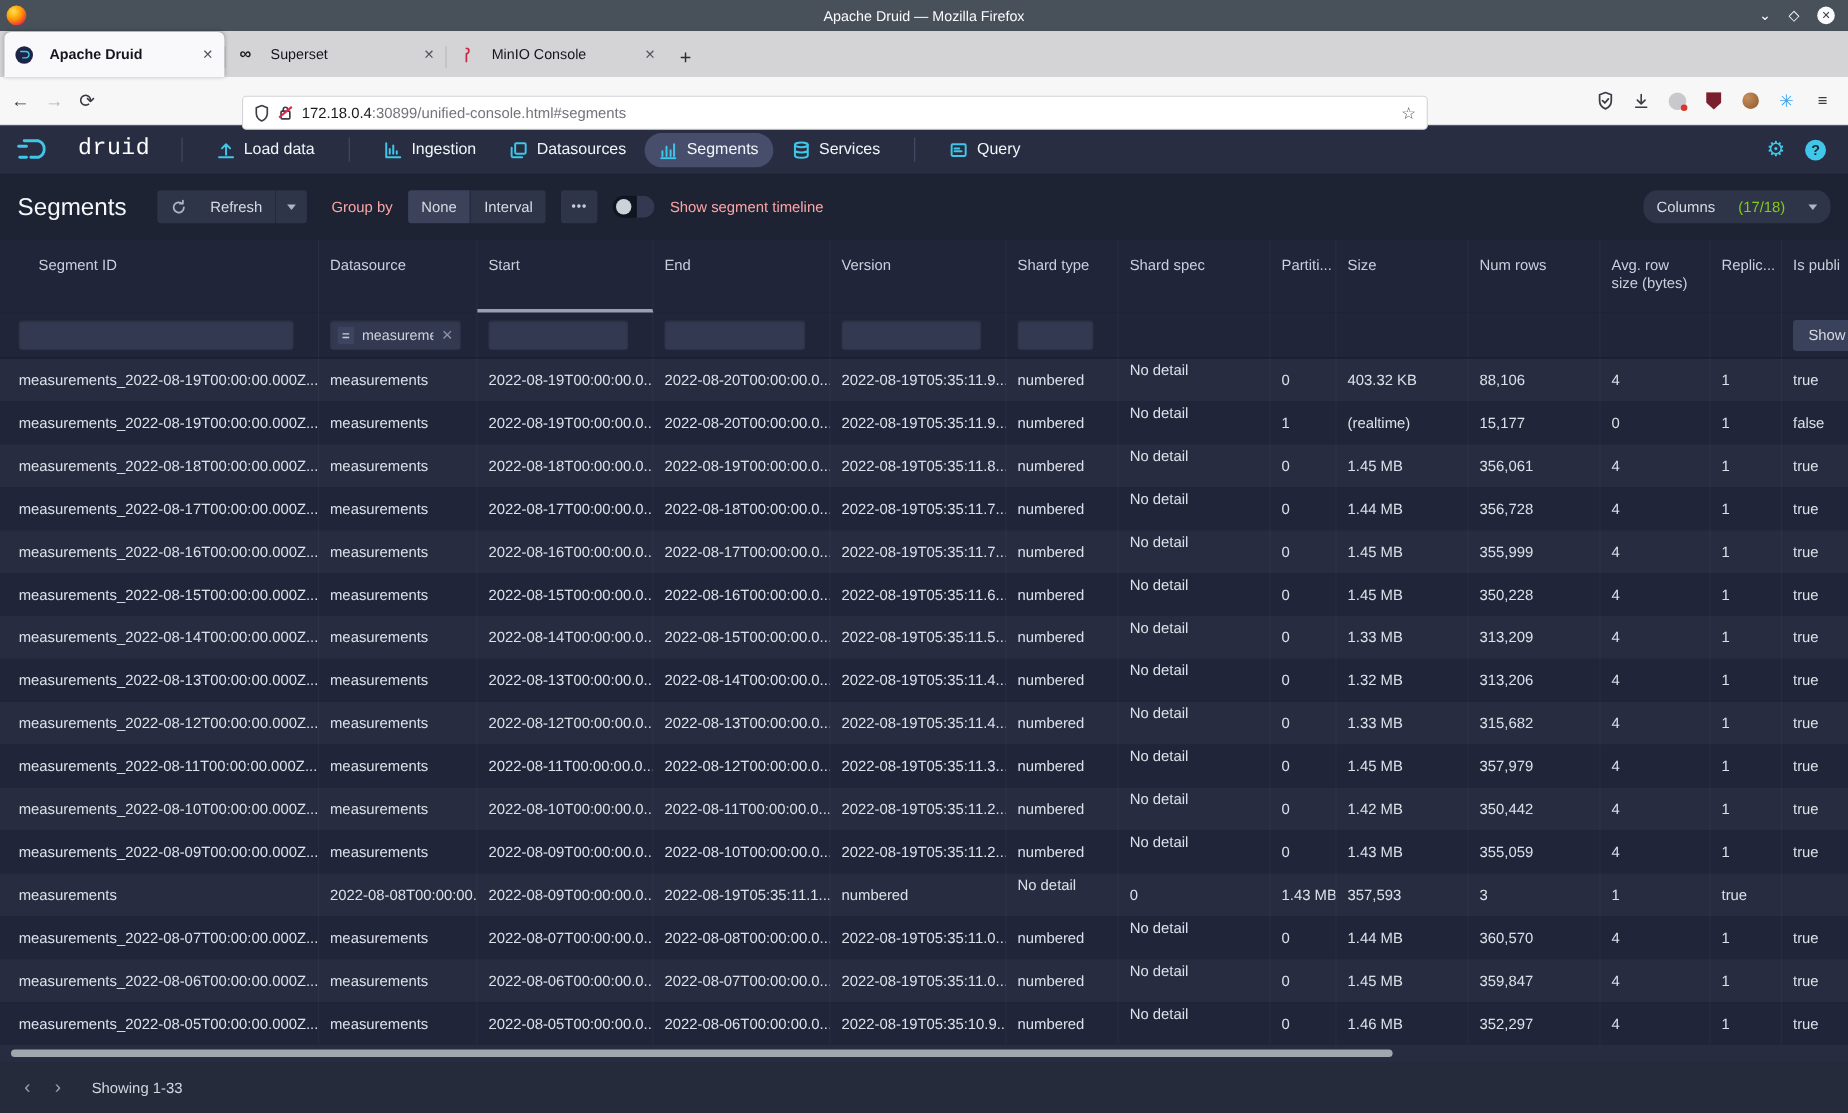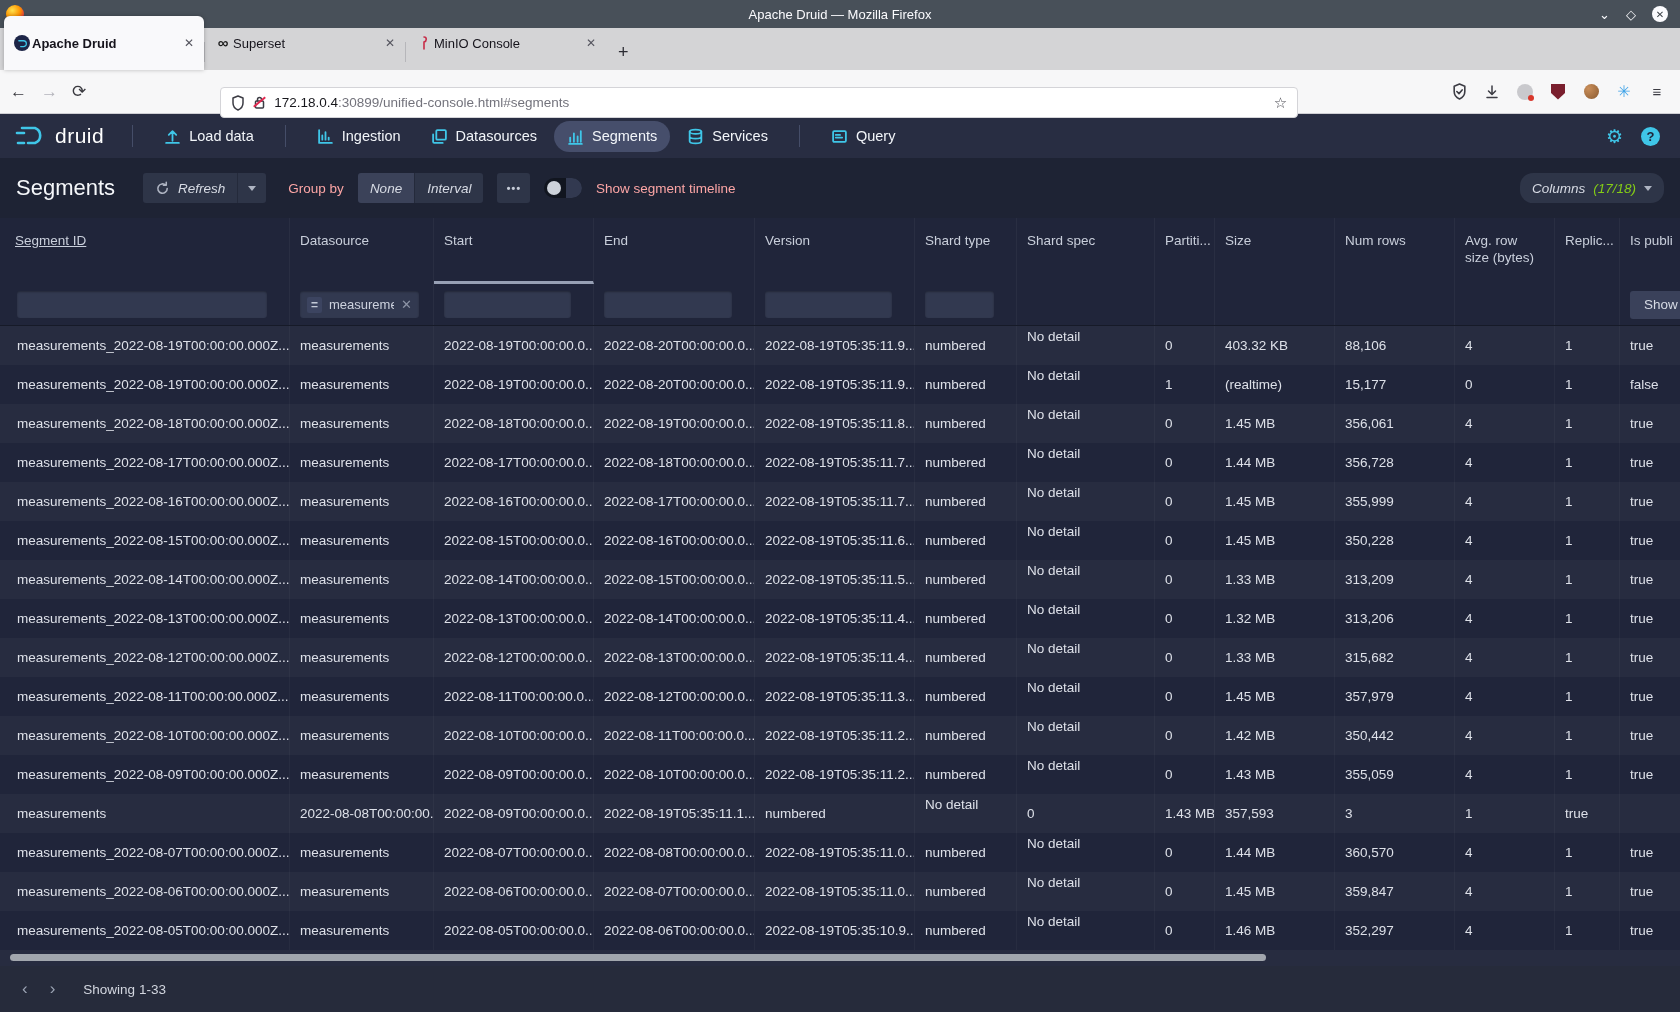--- a/index.html
+++ b/index.html
@@ -11,21 +11,21 @@
   .ff-logo { width:18px; height:18px; margin-left:6px; border-radius:50%;
     background:radial-gradient(circle at 35% 30%, #ffe14d 0%, #ff9500 45%, #e22850 80%, #b5007f 100%); }
   .win-title { position:absolute; left:0; right:0; text-align:center; color:#fbfbfe; font-size:13px; }
   .win-controls { margin-left:auto; display:flex; gap:16px; padding-right:12px; color:#fbfbfe; align-items:center; z-index:2;}
   .wc { font-size:13px; cursor:default; }
   .wc-close { width:16px; height:16px; background:#fbfbfe; color:#3a4047; border-radius:50%;
     display:flex; align-items:center; justify-content:center; font-size:10px; font-weight:bold; }
 
   
   .tabbar { height:42px; background:#d4d4d6; display:flex; align-items:flex-end; padding:0 4px; }
-  .tab { height:54px; display:flex; align-items:center; gap:2px; padding:0 10px; width:200px;
+  .tab { height:41px; display:flex; align-items:center; gap:15px; padding:0 10px; width:200px;
     font-size:13px; color:#16141c; position:relative; }
   .tab.active { background:#f9f9fb; border-radius:6px 6px 0 0; box-shadow:0 0 4px rgba(0,0,0,.25); font-weight:700; }
   .tab .close { margin-left:auto; color:#55555f; font-size:12px; }
   .favicon { width:16px; height:16px; flex:0 0 16px; display:flex; align-items:center; justify-content:center; }
   .fav-druid { background:#1d2547; border-radius:50%; }
   .fav-druid svg { display:block; }
   .fav-superset { color:#1a1a1a; font-weight:bold; font-size:15px; line-height:16px; }
   .newtab { font-size:18px; color:#2b2b33; padding:0 12px; align-self:center; margin-top:6px;}
   .tab-sep { width:1px; height:20px; background:#b6b6ba; align-self:center; margin-top:6px; }
 
@@ -41,56 +41,56 @@
   .tool-icons { display:flex; align-items:center; gap:15px; margin-left:auto; padding-right:4px;}
   .ticon { width:18px; height:18px; display:flex; align-items:center; justify-content:center; font-size:15px; color:#3c3c44; }
   .shield-shape { width:14px; height:16px; background:#7a1f2e; clip-path:polygon(0 0,100% 0,100% 60%,50% 100%,0 60%); }
   .cookie { width:15px; height:15px; border-radius:50%; background:radial-gradient(circle at 30% 30%, #c98e5a, #8a5a30);}
   .ext-circle { width:16px; height:16px; border-radius:50%; background:#c9c9cd; position:relative;}
   .ext-circle:after{ content:""; position:absolute; right:-1px; bottom:-1px; width:6px; height:6px; border-radius:50%; background:#d8372c;}
   .asterisk { color:#3fa3e8; font-size:16px; font-weight:bold; }
 
   
   .druidnav { height:44px; background:#282d42; display:flex; align-items:center; padding:0 14px; gap:4px; }
-  .brand { display:flex; align-items:flex-start; gap:7px; margin-right:10px; }
+  .brand { display:flex; align-items:flex-start; gap:23px; margin-right:10px;font-family:Liberation Mono, monospace; }
   .brand-text { color:#ffffff; font-size:21px; font-weight:500; letter-spacing:.5px; }
   .nav-sep { width:1px; height:22px; background:#454d68; margin:0 14px; }
   .nav-item { display:flex; align-items:center; gap:8px; color:#f2f5f9; font-size:14.5px; padding:7px 13px; border-radius:18px; }
   .nav-item.active { background:#464e6b; }
   .nav-item svg { display:block; }
   .nav-right { margin-left:auto; display:flex; align-items:center; gap:18px; padding-right:6px;}
   .gear { color:#3fc6e8; font-size:19px; }
   .help { width:19px; height:19px; border-radius:50%; background:#3fc6e8; color:#20253a; font-weight:bold;
     font-size:13px; display:flex; align-items:center; justify-content:center; }
 
   
   .pagehead { height:60px; background:#1e2334; display:flex; align-items:center; padding:0 16px; gap:14px; }
   .page-title { color:#f5f7fa; font-size:22px; font-weight:500; margin-right:14px; }
   .btn { background:#2e3548; color:#d7dbe4; font-size:13.5px; border-radius:3px; height:30px;
-    display:flex; align-items:center; padding:0 12px; gap:8px;font-style:italic; }
+    display:flex; align-items:center; padding:0 12px; gap:21px; }
   .split { display:flex; }
   .split .btn.main { border-radius:3px 0 0 3px; }
   .split .btn.caret { border-radius:0 3px 3px 0; border-left:1px solid #242a3b; padding:0 10px; }
   .caret-down { width:0; height:0; border-left:4.5px solid transparent; border-right:4.5px solid transparent; border-top:5px solid #aeb4c2; }
   .lbl { color:#fca5a5; font-size:13.5px; }
   .seg-group { display:flex; }
   .seg-group .btn:first-child { border-radius:3px 0 0 3px; background:#3b4259; }
   .seg-group .btn:last-child { border-radius:0 3px 3px 0; border-left:1px solid #242a3b; }
   .dots { letter-spacing:1px; font-weight:bold; color:#c6ccd8; }
   .switch { width:38px; height:20px; border-radius:10px; background:#11151f; position:relative; }
   .switch:after { content:""; position:absolute; left:3px; top:3px; width:14px; height:14px; border-radius:50%; background:#cdd2da; }
   .switch-right { position:absolute; right:0; top:0; width:16px; height:20px; border-radius:0 10px 10px 0; background:#323950;}
   .columns-btn { margin-left:auto;border-radius:13px; }
   .columns-btn .count { color:#84cc16; }
 
   
   .grid-row { display:grid; grid-template-columns:290px 144px 160px 161px 160px 102px 138px 60px 120px 120px 100px 65px 140px; width:1760px; }
   .thead { height:66px; background:#20253a; }
   .th { color:#c9cfdb; font-size:13.5px; padding:14px 10px 0 10px; border-right:1px solid rgba(255,255,255,.045); line-height:17px; overflow:hidden; }
-  .th:first-child { padding-left:15px;text-decoration:underline; }
+  .th:first-child { padding-left:35px; }
   .th.sorted { border-bottom:3px solid #97a0b4; }
   .frow { height:42px; background:#20253a; align-items:center; border-bottom:1px solid #161a28;}
   .fcell { padding:0 10px; border-right:1px solid rgba(255,255,255,.045); height:100%; display:flex; align-items:center; overflow:hidden;}
   .fcell:first-child { padding-left:17px; }
   .finput { height:27px; width:calc(100% - 12px); background:#323950; border-radius:3px; box-shadow:inset 0 1px 2px rgba(0,0,0,.3); }
   .fchip { height:27px; width:calc(100% - 4px); background:#323950; border-radius:3px; display:flex; align-items:center; padding:0 7px; gap:7px; box-shadow:inset 0 1px 2px rgba(0,0,0,.3);}
   .chip-eq { background:#3c4460; color:#c3c9d6; border-radius:2px; font-size:12px; padding:1px 4px; font-weight:bold;}
   .chip-text { color:#cdd2de; font-size:13px; white-space:nowrap; overflow:hidden; flex:1; }
   .chip-x { color:#8d94a6; font-size:13px; }
   .show-btn { height:28px; background:#3a415a; border-radius:3px; color:#d7dbe4; font-size:13.5px;

